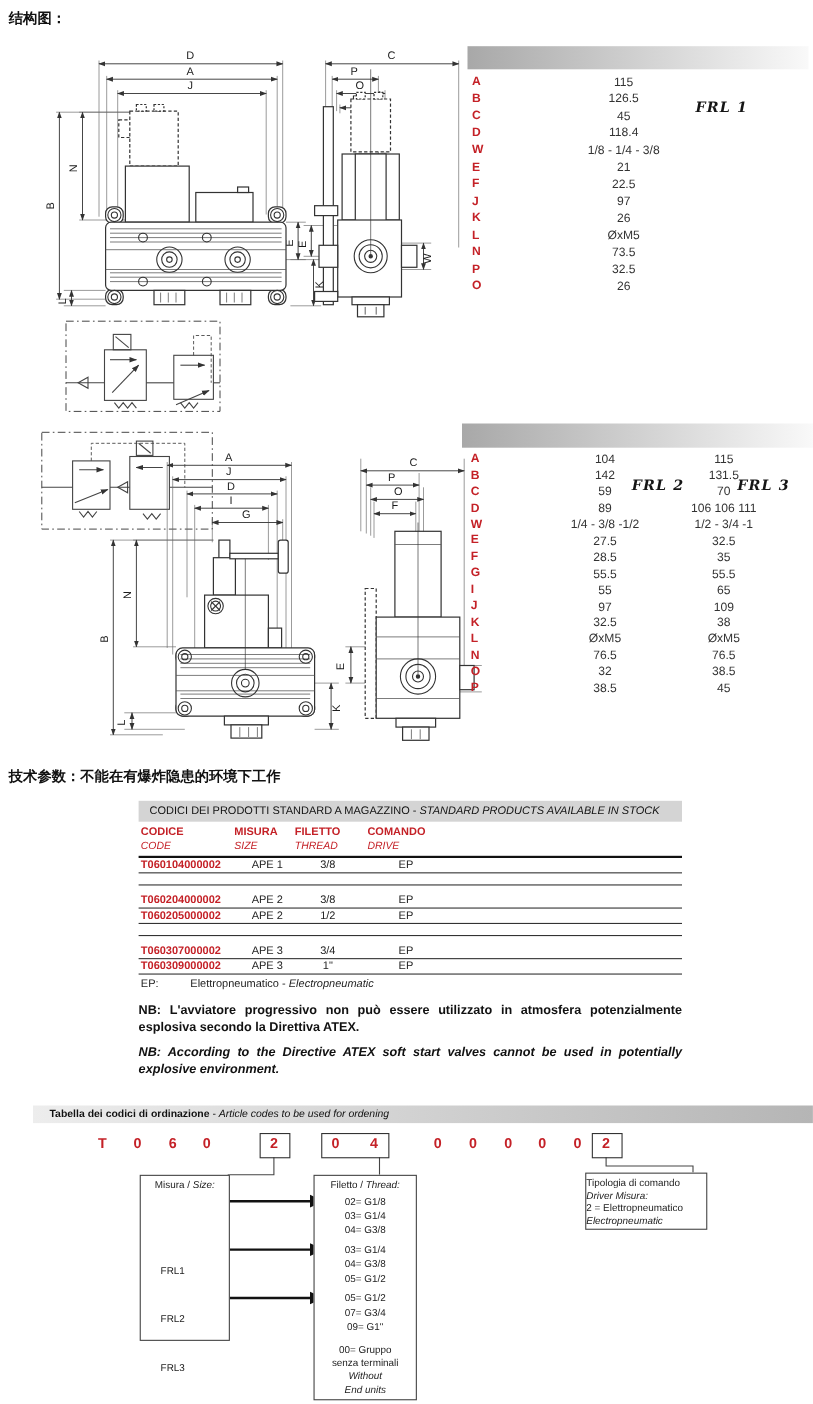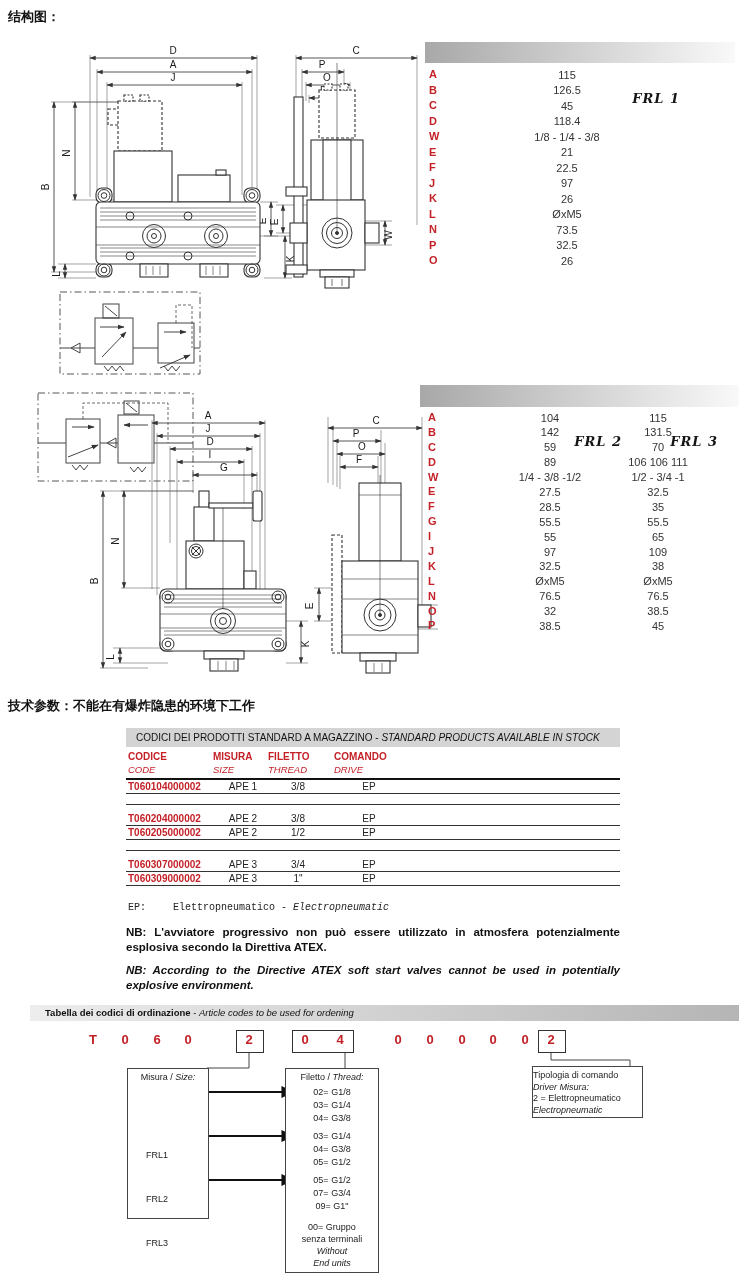--- a/index.html
+++ b/index.html
@@ -27,21 +27,21 @@
   .phead{position:relative;height:27px;margin-top:4px;}
   .ph-it{font-size:10px;font-weight:bold;color:#c42127;position:absolute;top:0;}
   .ph-en{font-size:9.5px;font-style:italic;color:#c42127;position:absolute;top:13px;}
   .thickline{border-top:2px solid #111;}
   .prow{position:relative;height:13px;border-bottom:1px solid #333;font-size:10px;}
   .pspacer{height:10px;border-bottom:1px solid #333;}
   .pgroup{margin-bottom:7px;}
   .pc-code{position:absolute;left:2px;top:1px;color:#c42127;font-weight:bold;}
   .pc{position:absolute;top:1px;text-align:center;color:#222;}
   .c2{left:87px;width:60px;} .c3{left:142px;width:60px;} .c4{left:208px;width:70px;}
-  .ep-note{position:relative;height:15px;margin-top:2px;font-size:10px;color:#222;font-family:Liberation Mono, monospace;}
+  .ep-note{position:relative;height:15px;margin-top:2px;font-size:10px;color:#222;}
   .nb-red{margin-top:9px;font-size:9.5px;font-weight:bold;color:#c42127;white-space:nowrap;}
   .nb-red i{font-style:italic;font-weight:bold;}
   .nb-p{margin-top:8px;font-size:11.5px;font-weight:bold;color:#111;text-align:justify;line-height:15px;}
   .nb-p.it{font-style:italic;}
 
   
   .ord{position:absolute;left:0;top:1005px;width:739px;height:271px;}
   .ord-band{position:absolute;left:30px;top:0;width:709px;height:16px;background:linear-gradient(to right,#ededed,#b5b5b5);font-size:9.5px;line-height:16px;padding-left:15px;box-sizing:border-box;white-space:nowrap;color:#111;}
   .ord-band b{font-weight:bold;} .ord-band i{font-style:italic;}
   .digit{position:absolute;top:27px;width:22px;text-align:center;font-size:13px;font-weight:bold;color:#c42127;}
@@ -577,21 +577,21 @@
       <span class="pc c4">EP</span>
     </div>
     <div class="prow">
       <span class="pc-code">T060205000002</span>
       <span class="pc c2">APE 2</span>
       <span class="pc c3">1/2</span>
       <span class="pc c4">EP</span>
     </div>
     <div class="pspacer"></div>
   </div>
-  <div class="pgroup" style="margin-bottom:16px">
+  <div class="pgroup" style="margin-bottom:3px">
     <div class="prow">
       <span class="pc-code">T060307000002</span>
       <span class="pc c2">APE 3</span>
       <span class="pc c3">3/4</span>
       <span class="pc c4">EP</span>
     </div>
     <div class="prow">
       <span class="pc-code">T060309000002</span>
       <span class="pc c2">APE 3</span>
       <span class="pc c3">1"</span>

